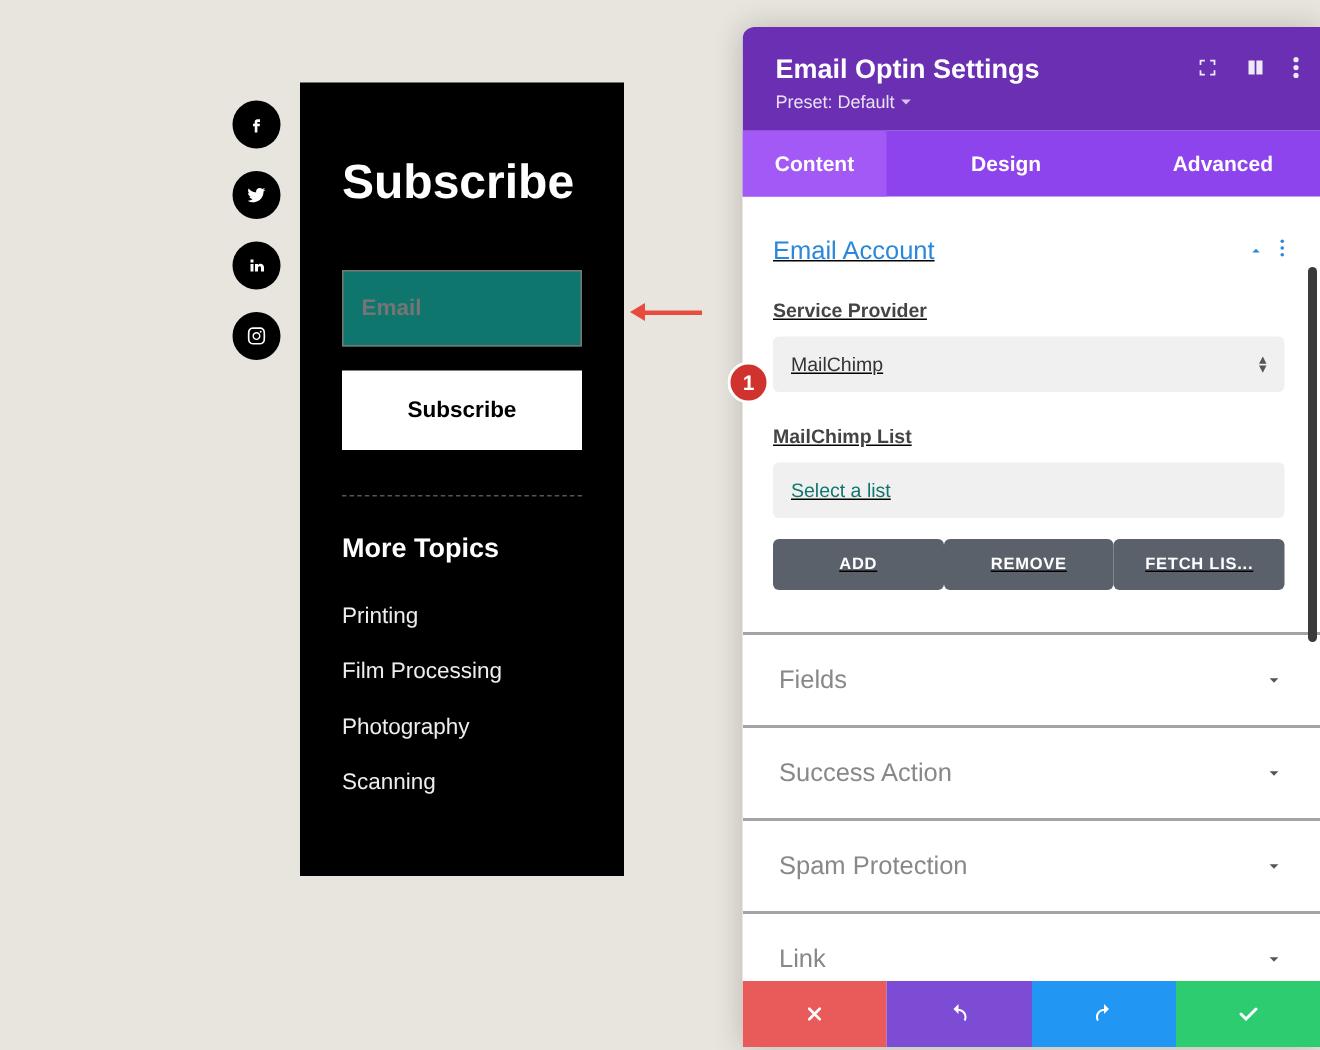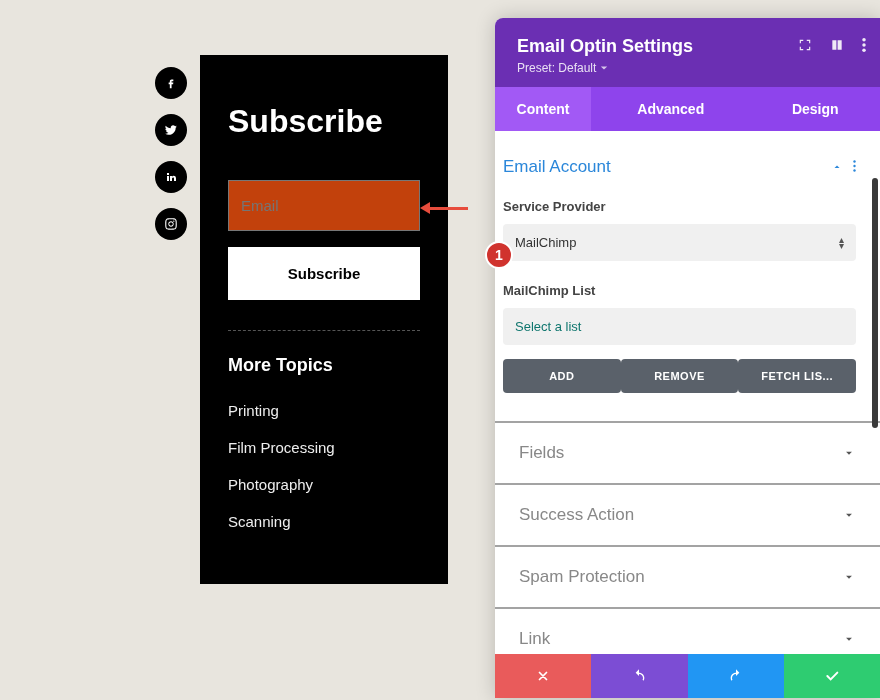--- a/index.html
+++ b/index.html
@@ -32,38 +32,39 @@
       height: 32px;
       border-radius: 50%;
       background: #000;
       display: flex;
       align-items: center;
       justify-content: center;
       color: #fff;
     }
     .social-icon svg { fill: #fff; }
     .subscribe-card {
-      width: 248px;
+      width: 216px;
       background: #000;
       color: #fff;
       padding: 48px 28px 34px 28px;
     }
     .subscribe-title {
       font-size: 32px;
       font-weight: 700;
       margin-bottom: 40px;
     }
     .email-input {
       width: 100%;
-      background: #c2410c;
+      background: #0f766e;
       border: 1px solid #777;
       color: #ddd;
       font-size: 15px;
       padding: 16px 12px;
       margin-bottom: 16px;
+      font-weight: bold;
     }
     .subscribe-btn {
       width: 100%;
       background: #fff;
       color: #000;
       border: none;
       font-size: 15px;
       font-weight: 600;
       padding: 18px 0;
       cursor: pointer;
@@ -165,21 +166,22 @@
     .panel-tab.first { flex: 0 0 96px; }
     .panel-tab.active { background: #a259f5; }
 
     .panel-body {
       flex: 1;
       overflow-y: auto;
       padding: 10px 0 0 0;
     }
 
     .section {
-      padding: 16px 24px 10px 8px;
+      padding: 16px 24px 10px 20px;
+      text-decoration: underline;
     }
     .section-header {
       display: flex;
       justify-content: space-between;
       align-items: center;
       cursor: pointer;
     }
     .section-title {
       font-size: 17px;
       font-weight: 500;
@@ -372,22 +374,22 @@
             <circle cx="2" cy="2" r="2"></circle>
             <circle cx="2" cy="8" r="2"></circle>
             <circle cx="2" cy="14" r="2"></circle>
           </svg>
       </span>
     </div>
   </div>
 
   <div class="panel-tabs">
     <div class="panel-tab first active">Content</div>
+    <div class="panel-tab">Design</div>
     <div class="panel-tab">Advanced</div>
-    <div class="panel-tab">Design</div>
   </div>
 
   <div class="panel-body">
 
     <div class="section">
       <div class="section-header">
         <span class="section-title expanded">Email Account</span>
         <div class="section-right">
           <svg class="chevron" width="12" height="12" viewBox="0 0 24 24">
               <path d="M7 14l5-5 5 5z"></path>

